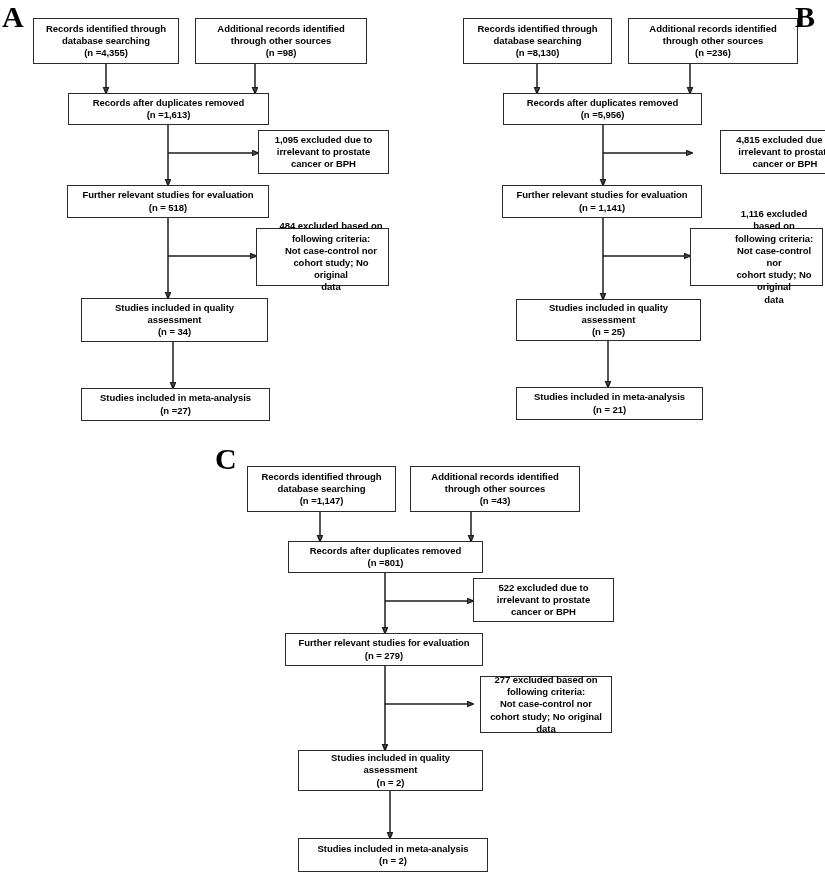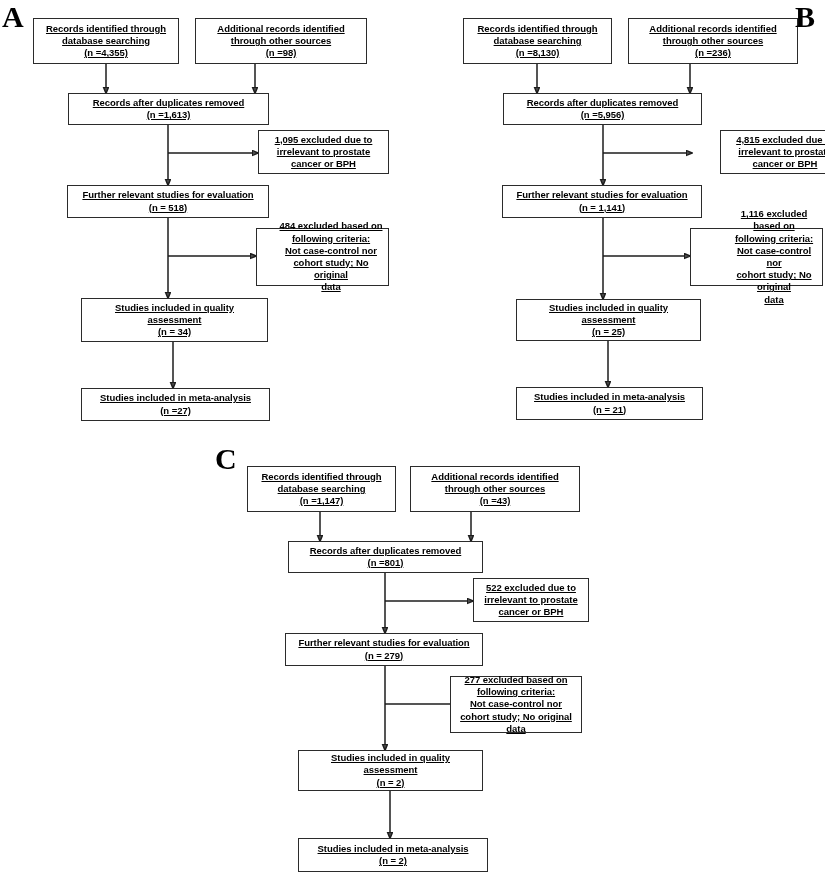--- a/index.html
+++ b/index.html
@@ -32,21 +32,21 @@
     align-items: center;
     justify-content: center;
     text-align: center;
     color: #000000;
     font-weight: bold;
     font-size: 9.5px;
     line-height: 12.2px;
     padding: 1px 3px;
     letter-spacing: -0.05px;
   }
-  .node .txt { display: block; width: 100%; text-decoration: underline; }
+  .node .txt { display: block; width: 100%; }
   svg.wires {
     position: absolute;
     left: 0;
     top: 0;
     width: 825px;
     height: 883px;
     overflow: visible;
     pointer-events: none;
   }
   svg.wires line, svg.wires path {
@@ -138,27 +138,27 @@
       </div>
       <div class="node" style="left: 247px; top: 466px; width: 149px; height: 46px;">
         <span class="txt">Records identified through<br>database searching<br>(n =1,147)</span>
       </div>
       <div class="node" style="left: 410px; top: 466px; width: 170px; height: 46px;">
         <span class="txt">Additional records identified<br>through other sources<br>(n =43)</span>
       </div>
       <div class="node" style="left: 288px; top: 541px; width: 195px; height: 32px;">
         <span class="txt">Records after duplicates removed<br>(n =801)</span>
       </div>
-      <div class="node" style="left: 473px; top: 578px; width: 116px; height: 44px;">
+      <div class="node" style="left: 473px; top: 578px; width: 141px; height: 44px;">
         <span class="txt">522 excluded due to<br>irrelevant to prostate<br>cancer or BPH</span>
       </div>
       <div class="node" style="left: 285px; top: 633px; width: 198px; height: 33px;">
         <span class="txt">Further relevant studies for evaluation<br>(n = 279)</span>
       </div>
-      <div class="node" style="left: 450px; top: 676px; width: 132px; height: 57px;">
+      <div class="node" style="left: 480px; top: 676px; width: 132px; height: 57px;">
         <span class="txt">277 excluded based on<br>following criteria:<br>Not case-control nor<br>cohort study; No original<br>data</span>
       </div>
       <div class="node" style="left: 298px; top: 750px; width: 185px; height: 41px;">
         <span class="txt">Studies included in quality<br>assessment<br>(n = 2)</span>
       </div>
       <div class="node" style="left: 298px; top: 838px; width: 190px; height: 34px;">
         <span class="txt">Studies included in meta-analysis<br>(n = 2)</span>
       </div>
     </div>
   <div id="letters-layer">

